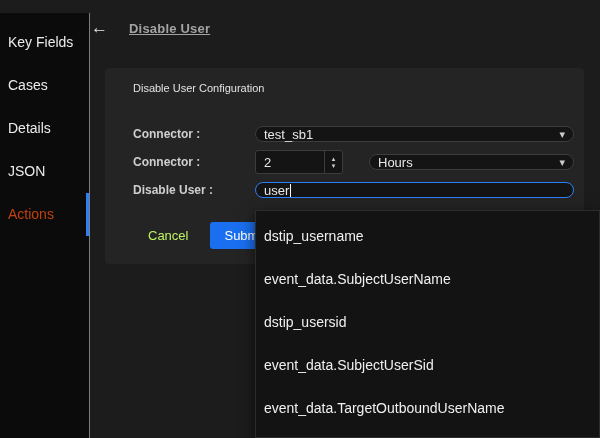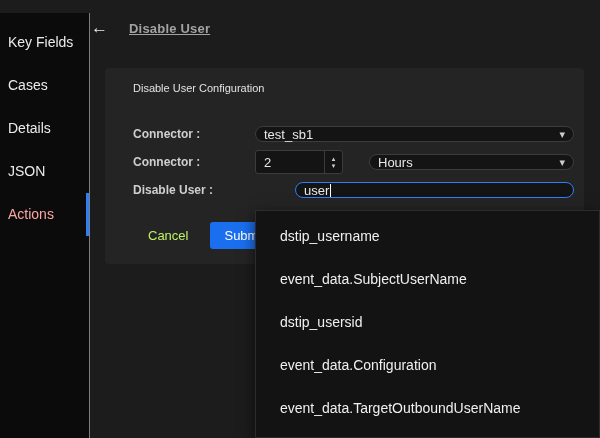--- a/index.html
+++ b/index.html
@@ -5,21 +5,21 @@
   * { margin:0; padding:0; box-sizing:border-box; }
   html,body { width:600px; height:438px; overflow:hidden; background:#1c1c1c;
     font-family:"Liberation Sans", sans-serif; }
   .app { position:relative; width:600px; height:438px; background:#1c1c1c; }
 
   
   .sidebar { position:absolute; left:0; top:13px; width:90px; height:438px;
     background:#0b0b0b; padding-top:8px; border-right:1px solid #7d7d7d; }
   .side-item { height:43px; line-height:43px; padding-left:8px; color:#ececec;
     font-size:14px; cursor:pointer; white-space:nowrap; }
-  .side-item.active { color:#fca5a5; box-shadow: inset -3px 0 0 #2d7ff7; }
+  .side-item.active { color:#c2410c; box-shadow: inset -3px 0 0 #2d7ff7; }
 
   
   .main { position:absolute; left:90px; top:0; right:0; bottom:0; background:#1c1c1c; }
   .header { position:absolute; left:91px; top:18px; display:flex; align-items:center; gap:16px; }
   .back { width:22px; color:#e8e8e8; font-size:17px; font-weight:bold; cursor:pointer; }
   .page-title { color:#a3a3a3; font-size:13px; font-weight:700; letter-spacing:.2px;text-decoration:underline; }
 
   
   .panel { position:absolute; left:105px; top:68px; width:479px; height:196px;
     background:#242424; border-radius:4px; padding:14px 10px 12px 28px; }
@@ -37,35 +37,35 @@
   .numbox { width:88px; flex:0 0 88px; height:24px; background:#141414;
     border:1px solid #3c3c3c; border-radius:3px; display:flex; align-items:center;
     color:#e8e8e8; font-size:13px; }
   .numbox .numval { flex:1; padding-left:8px; }
   .stepper { width:18px; height:100%; border-left:1px solid #3c3c3c;
     display:flex; flex-direction:column; align-items:center; justify-content:center;
     cursor:pointer; }
   .stepper span { font-size:7px; line-height:7px; color:#cfcfcf; }
   .num-gap { width:26px; flex:0 0 26px; }
 
-  .textbox.focused { border:1px solid #2d7ff7;margin-left:40px; }
+  .textbox.focused { border:1px solid #2d7ff7; }
   .textbox { flex:1; }
   .caret-bar { display:inline-block; width:1px; height:13px; background:#ffffff; margin-left:1px; }
 
   .btn-row { display:flex; align-items:center; gap:22px; margin:24px 0 0 15px; }
   .link-btn { color:#bef264; font-size:13px; cursor:pointer; background:none; border:none;
     font-family:inherit; }
   .submit-btn { background:#1a6ff0; color:#ffffff; border:none; border-radius:3px;
     font-size:13px; padding:6px 14px; cursor:pointer; font-family:inherit; }
 
   
   .dropdown { position:absolute; left:255px; top:210px; width:345px; height:228px;
     background:#131313; border:1px solid #2c2c2c; z-index:10; padding-top:4px;
     box-shadow:0 4px 14px rgba(0,0,0,.6); }
-  .dd-item { height:43px; line-height:43px; padding-left:24px; color:#f0f0f0;
+  .dd-item { height:43px; line-height:43px; padding-left:8px; color:#f0f0f0;
     font-size:14px; cursor:pointer; white-space:nowrap; overflow:hidden; }
 </style>
 </head>
 <body>
 
 <div class="app">
 
   <aside class="sidebar">
     <div class="side-item">Key Fields</div>
     <div class="side-item">Cases</div>
@@ -125,17 +125,17 @@
     <div class="btn-row">
       <button class="link-btn">Cancel</button>
       <button class="submit-btn">Submit</button>
     </div>
   </section>
 
   <div class="dropdown">
     <div class="dd-item">dstip_username</div>
     <div class="dd-item">event_data.SubjectUserName</div>
     <div class="dd-item">dstip_usersid</div>
-    <div class="dd-item">event_data.Configuration</div>
+    <div class="dd-item">event_data.SubjectUserSid</div>
     <div class="dd-item">event_data.TargetOutboundUserName</div>
   </div>
 
 </div>
 
 </body></html>

